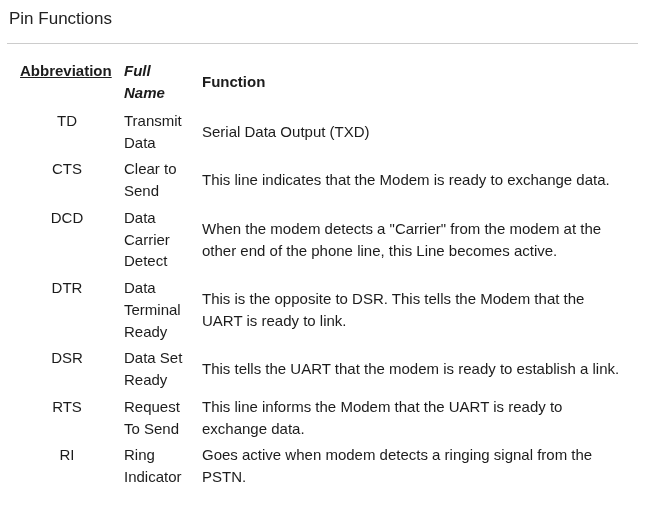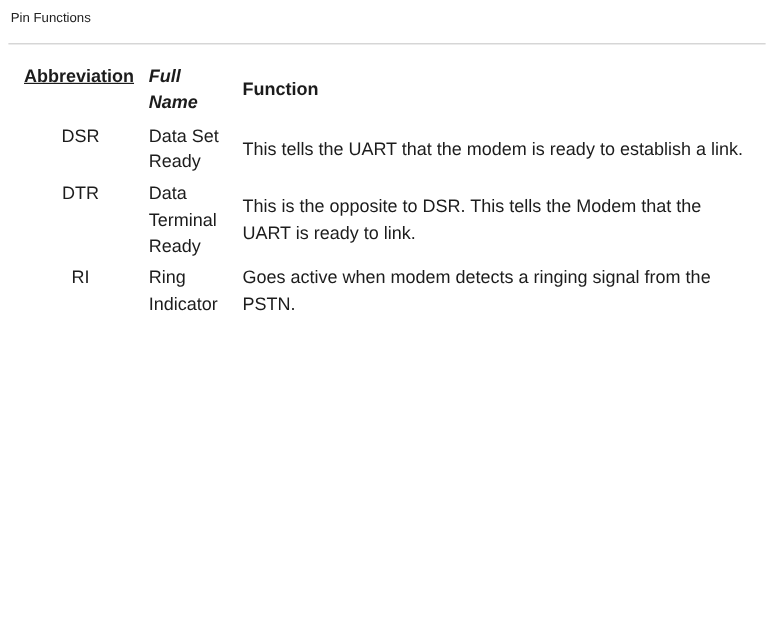--- a/index.html
+++ b/index.html
@@ -10,21 +10,21 @@
     width: 645px;
     height: 529px;
     overflow: hidden;
   }
   .page {
     width: 645px;
     height: 529px;
     padding: 6px 7px 0 7px;
   }
   .page-title {
-    font-size: 11px;
+    font-size: 17px;
     font-weight: 400;
     color: #222222;
     margin: 3px 0 14px 2px;
     line-height: 1.2;
   }
   .divider {
     border: none;
     border-top: 1px solid #cccccc;
     margin: 0 0 14px 0;
     height: 0;
@@ -71,28 +71,48 @@
   <table class="pin-table">
     <thead>
       <tr>
         <th class="col-abbr">Abbreviation</th>
         <th class="col-name">Full Name</th>
         <th class="col-func">Function</th>
       </tr>
     </thead>
     <tbody>
       <tr>
+        <td class="cell-abbr">TD</td>
+        <td class="cell-name">Transmit Data</td>
+        <td class="cell-func">Serial Data Output (TXD)</td>
+      </tr>
+      <tr>
+        <td class="cell-abbr">CTS</td>
+        <td class="cell-name">Clear to Send</td>
+        <td class="cell-func">This line indicates that the Modem is ready to exchange data.</td>
+      </tr>
+      <tr>
+        <td class="cell-abbr">DCD</td>
+        <td class="cell-name">Data Carrier Detect</td>
+        <td class="cell-func">When the modem detects a "Carrier" from the modem at the other end of the phone line, this Line becomes active.</td>
+      </tr>
+      <tr>
+        <td class="cell-abbr">DTR</td>
+        <td class="cell-name">Data Terminal Ready</td>
+        <td class="cell-func">This is the opposite to DSR. This tells the Modem that the UART is ready to link.</td>
+      </tr>
+      <tr>
         <td class="cell-abbr">DSR</td>
         <td class="cell-name">Data Set Ready</td>
         <td class="cell-func">This tells the UART that the modem is ready to establish a link.</td>
       </tr>
       <tr>
-        <td class="cell-abbr">DTR</td>
-        <td class="cell-name">Data Terminal Ready</td>
-        <td class="cell-func">This is the opposite to DSR. This tells the Modem that the UART is ready to link.</td>
+        <td class="cell-abbr">RTS</td>
+        <td class="cell-name">Request To Send</td>
+        <td class="cell-func">This line informs the Modem that the UART is ready to exchange data.</td>
       </tr>
       <tr>
         <td class="cell-abbr">RI</td>
         <td class="cell-name">Ring Indicator</td>
         <td class="cell-func">Goes active when modem detects a ringing signal from the PSTN.</td>
       </tr>
     </tbody>
   </table>
 </div>
 

